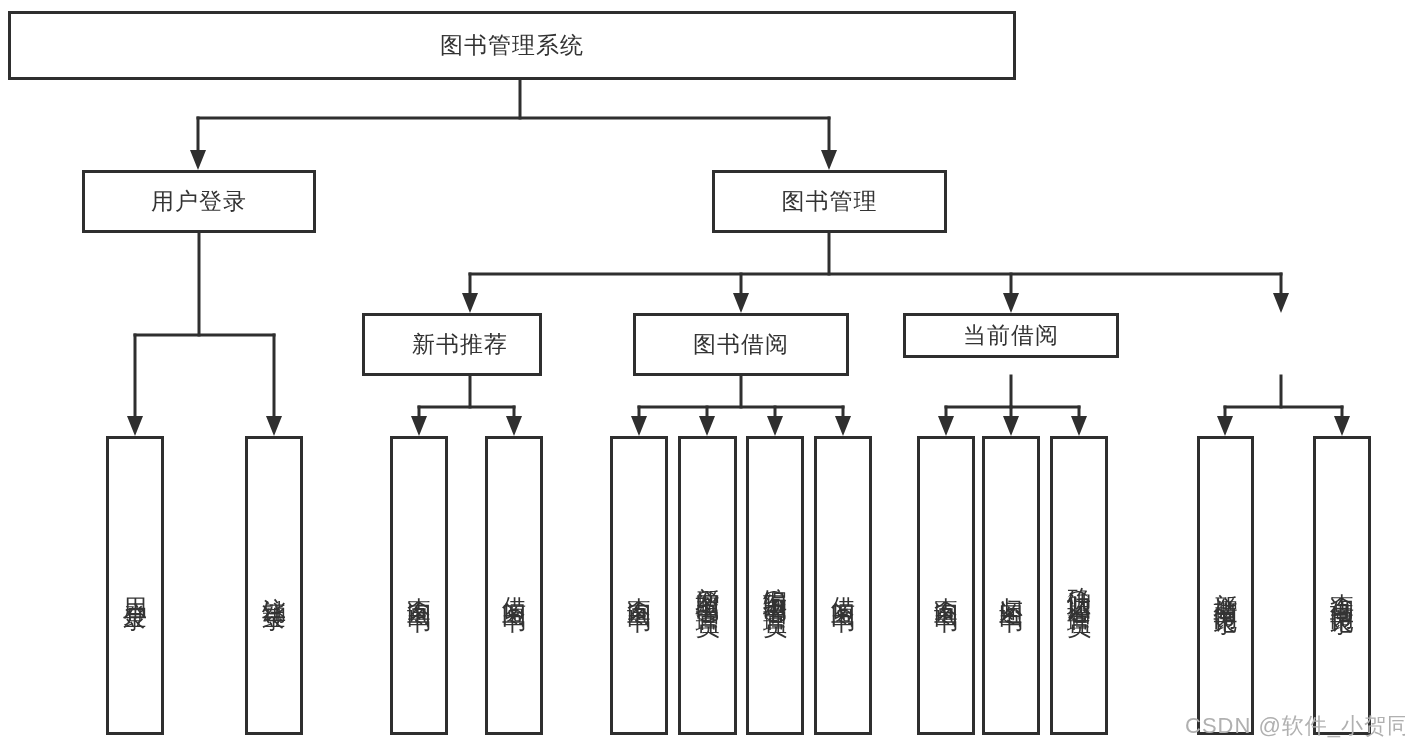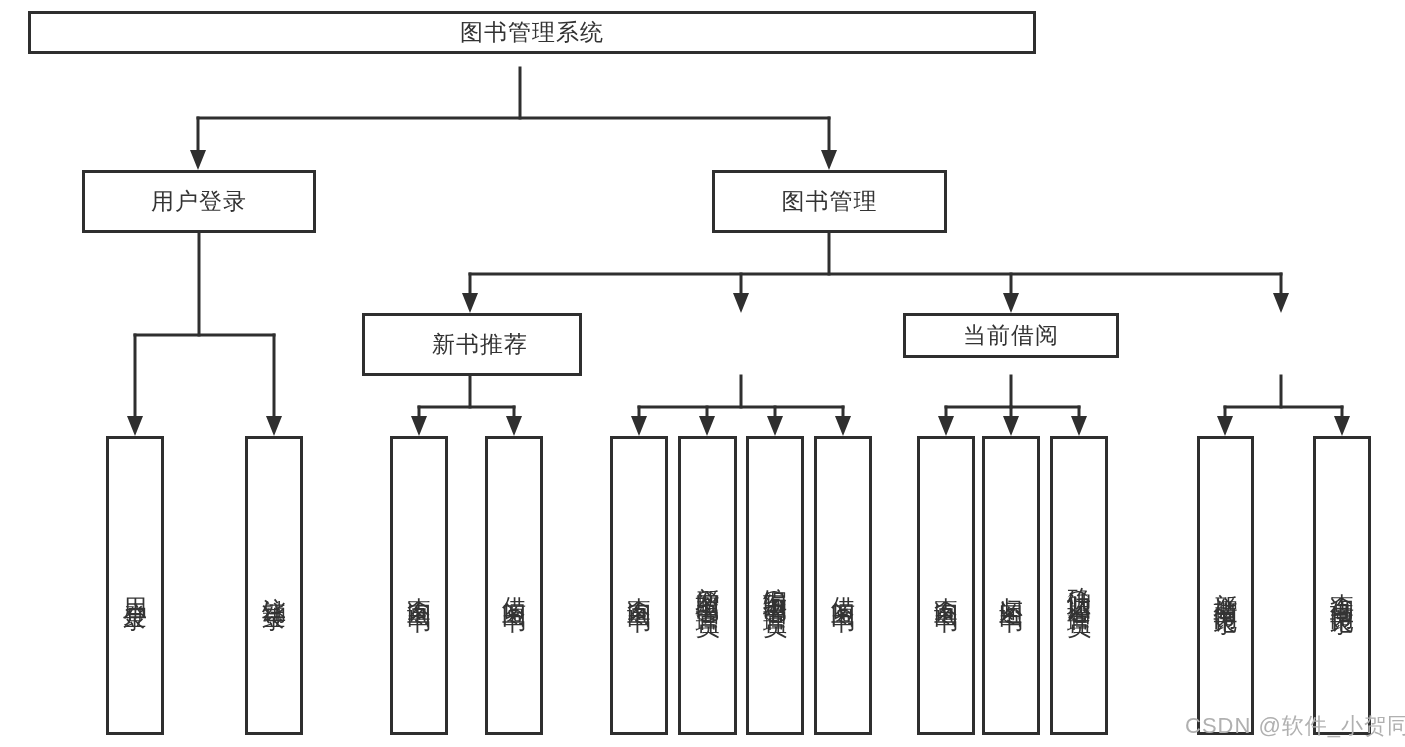--- a/index.html
+++ b/index.html
@@ -114,33 +114,36 @@
       <path d="M767 416 L783 416 L775 436 Z"></path>
       <path d="M835 416 L851 416 L843 436 Z"></path>
       <path d="M938 416 L954 416 L946 436 Z"></path>
       <path d="M1003 416 L1019 416 L1011 436 Z"></path>
       <path d="M1071 416 L1087 416 L1079 436 Z"></path>
       <path d="M1217 416 L1233 416 L1225 436 Z"></path>
       <path d="M1334 416 L1350 416 L1342 436 Z"></path>
     </g>
   </svg>
 
-  <div class="node" style="left:28px;top:11px;width:1008px;height:43px;">
+  <div class="node" style="left:8px;top:11px;width:1008px;height:69px;">
     <span>图书管理系统</span>
   </div>
 
   <div class="node" style="left:82px;top:170px;width:234px;height:63px;">
     <span>用户登录</span>
   </div>
   <div class="node" style="left:712px;top:170px;width:235px;height:63px;">
     <span>图书管理</span>
   </div>
 
-  <div class="node" style="left:362px;top:313px;width:220px;height:63px;padding-left:16px;">
+  <div class="node" style="left:362px;top:313px;width:180px;height:63px;padding-left:16px;">
     <span>新书推荐</span>
+  </div>
+  <div class="node" style="left:633px;top:313px;width:216px;height:63px;">
+    <span>图书借阅</span>
   </div>
   <div class="node" style="left:903px;top:313px;width:216px;height:45px;">
     <span>当前借阅</span>
   </div>
 
   <div class="node leaf" style="left:106px;top:436px;width:58px;height:299px;">
     <span class="vtext">用户登录</span>
   </div>
   <div class="node leaf" style="left:245px;top:436px;width:58px;height:299px;">
     <span class="vtext">注销登录</span>

